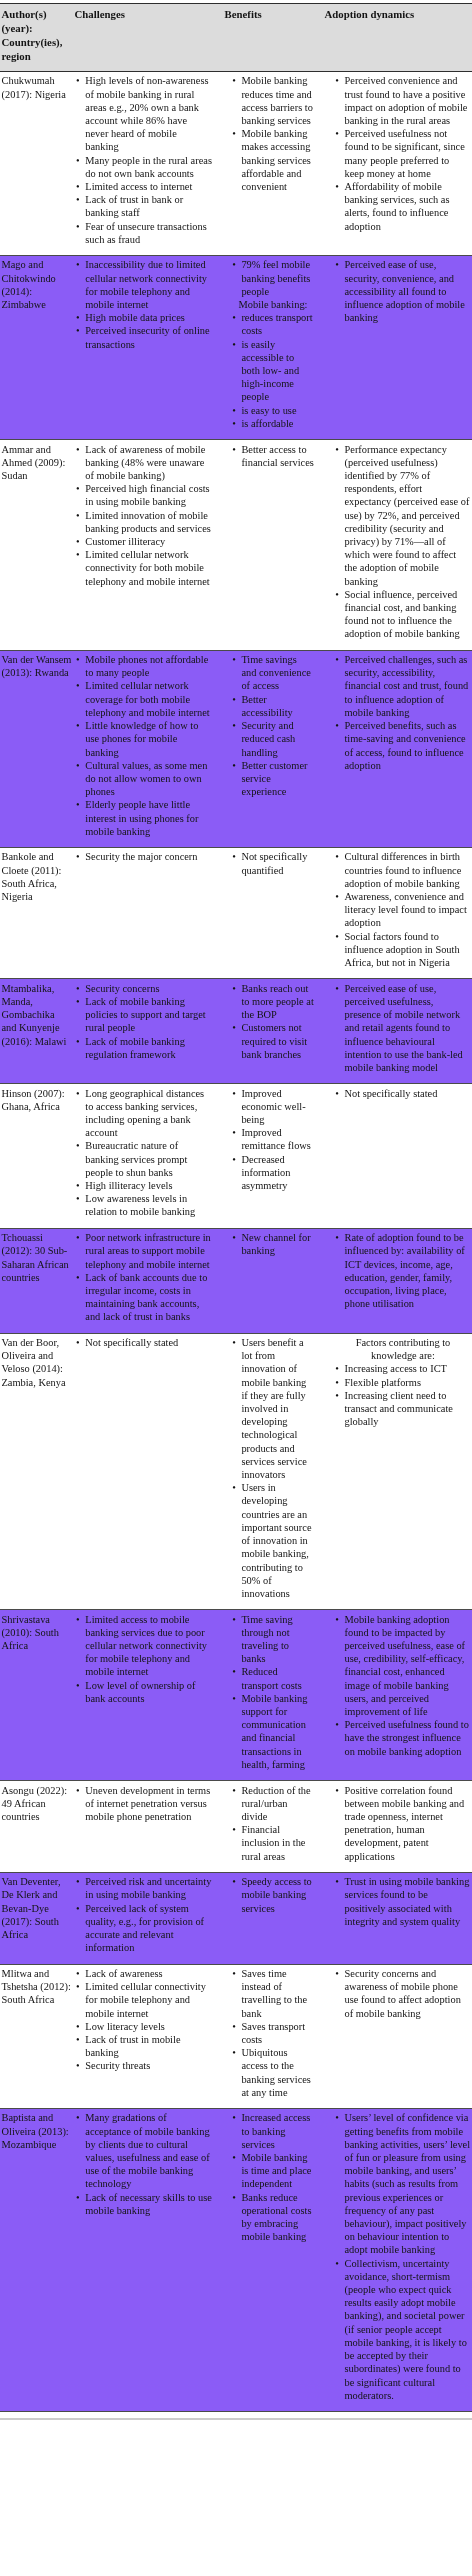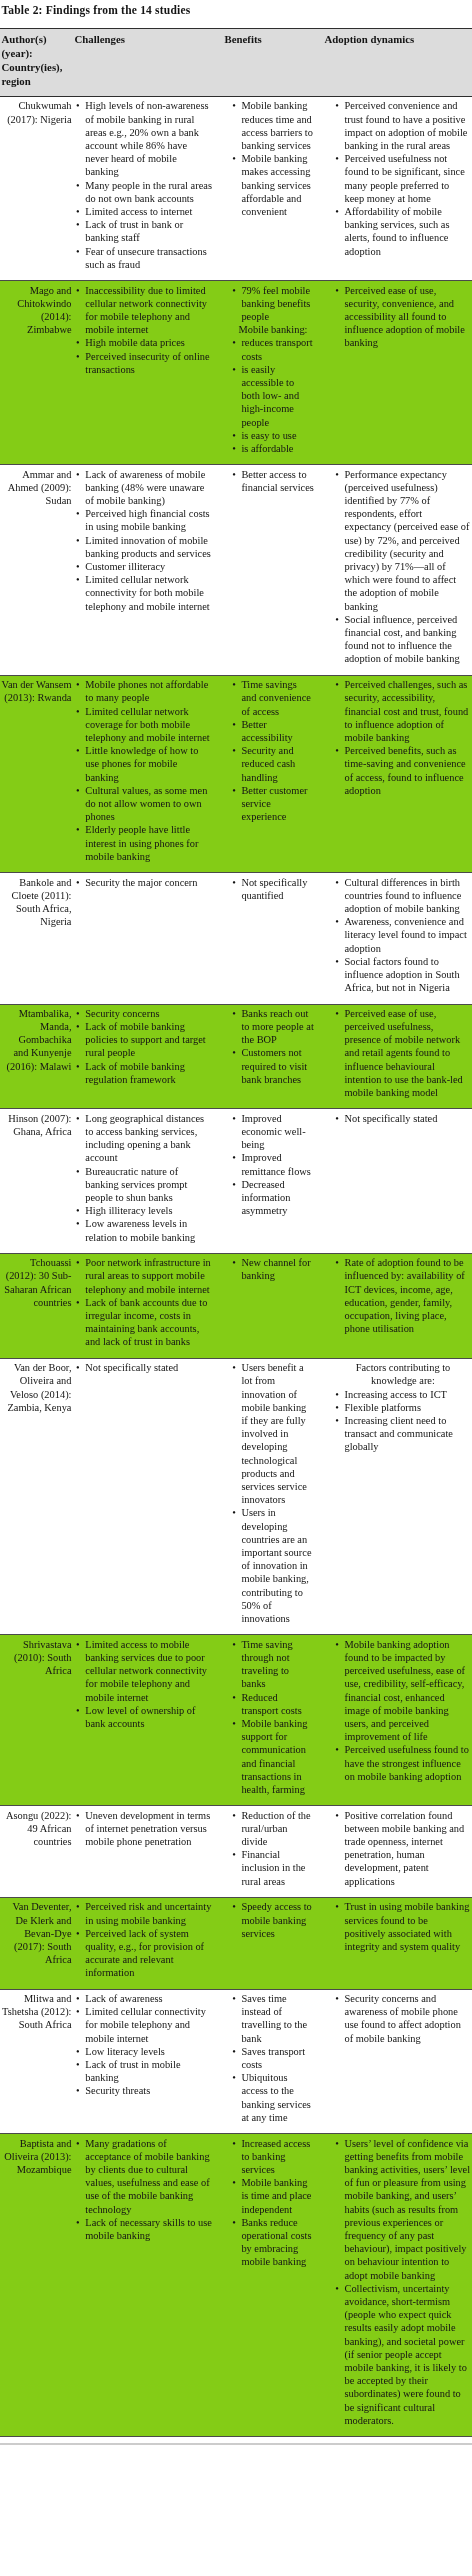--- a/index.html
+++ b/index.html
@@ -35,40 +35,39 @@
     border-bottom:1.5px solid #2e2e2e;
   }
   tbody td {
     vertical-align:top;
     font-size:10.4px;
     line-height:1.27;
     padding:2.3px 7.7px 9.2px 3.1px;
     border-top:1.2px solid #4a4a4a;
     word-wrap:break-word;
   }
-  tbody tr.shaded td { background:#84cc16; }
-  td.c1 { text-align:right; padding:2.3px 1.5px 6.1px 1.5px; }
+  tbody tr.shaded td { background:#8b5cf6; }
+  td.c1 { text-align:left; padding:2.3px 1.5px 6.1px 1.5px; }
   td.c2 { padding-left:3.1px;  padding-right:10.8px; }
   td.c3 { padding-left:9.2px; padding-right:9.2px; }
   td.c4 { padding-left:12.3px; padding-right:2.3px; }
   .item { position:relative; padding-left:9.2px; }
   .item.plain { padding-left:0;text-align:center; }
   .blt { position:absolute; left:0; top:0; }
   .author-text { display:block; }
   .bottom-rule {
     margin-top:6.1px;
     height:0;
     border-top:2.3px solid #cccccc;
   }
 </style>
 </head>
 <body>
 
 <div class="page">
-  <div class="title">Table 2: Findings from the 14 studies</div>
 
   <table class="findings">
     <colgroup>
       <col style="width:73px">
       <col style="width:150px">
       <col style="width:100px">
       <col style="width:150px">
     </colgroup>
     <thead>
       <tr>

